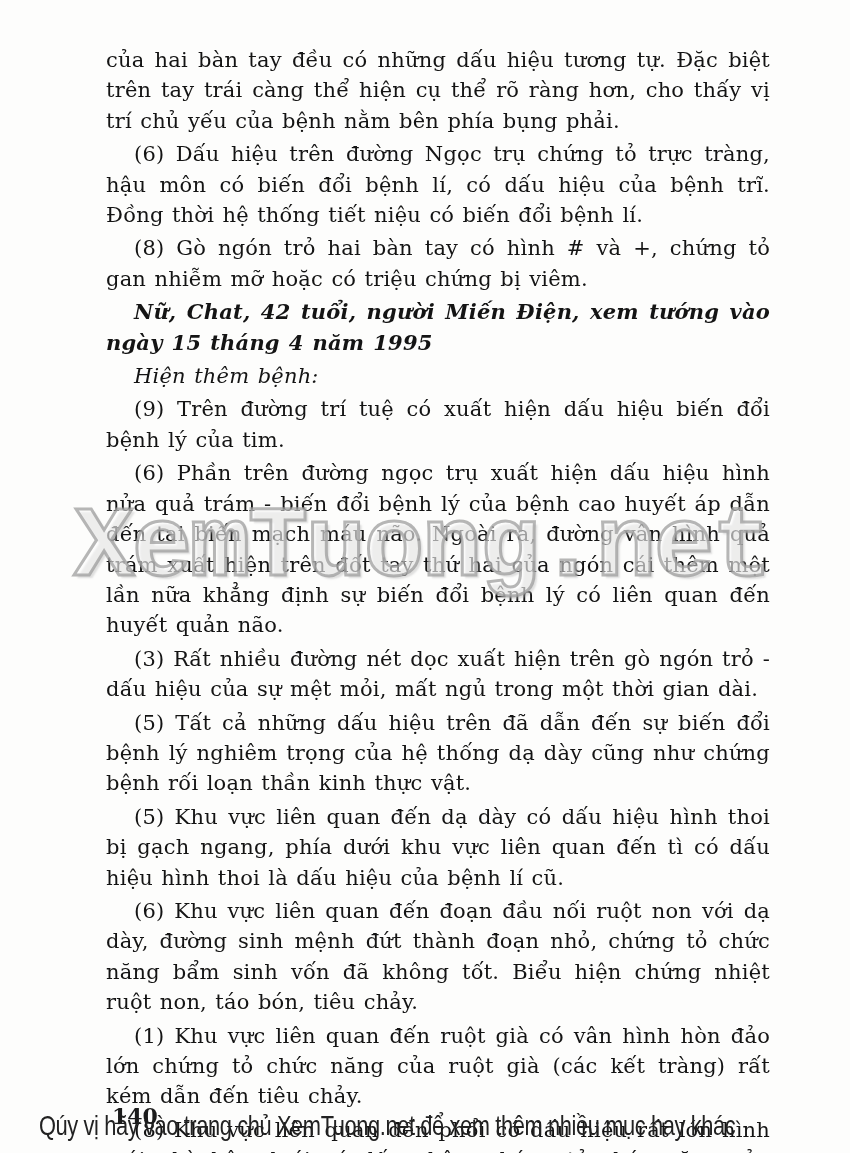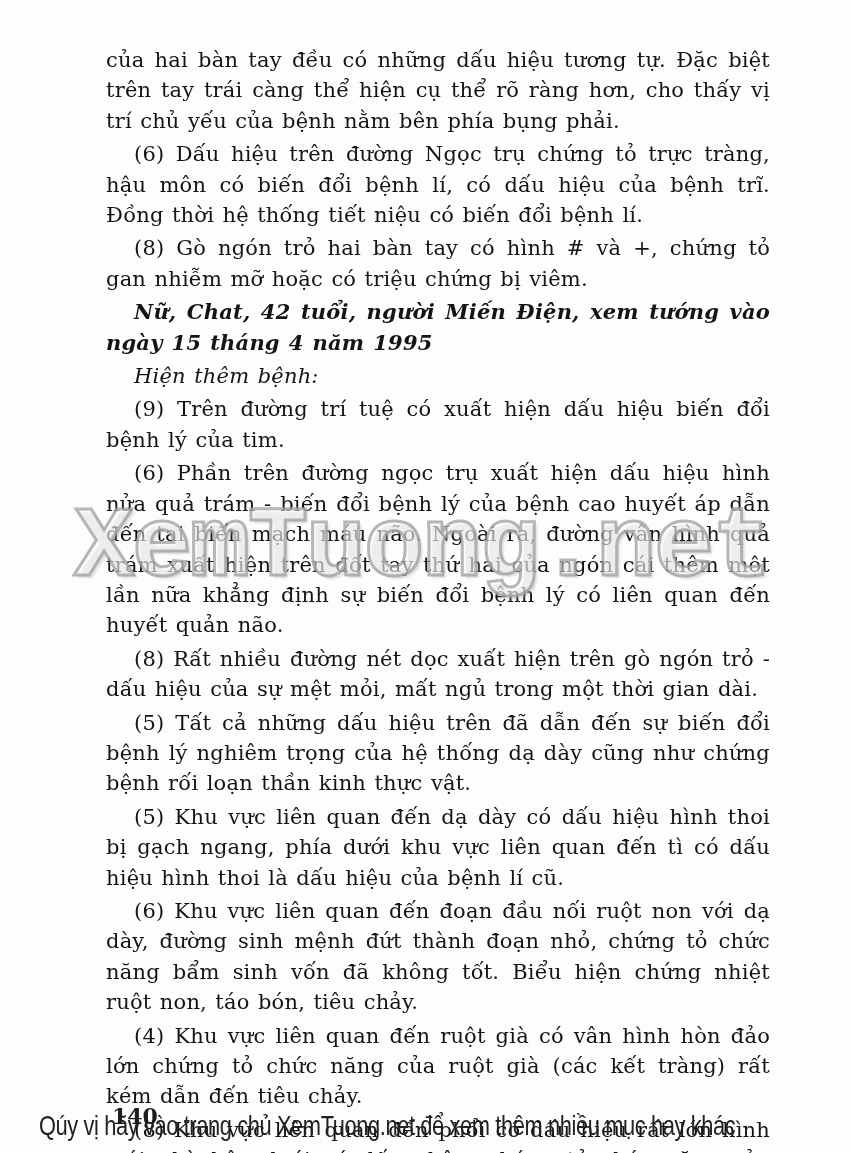--- a/index.html
+++ b/index.html
@@ -91,25 +91,25 @@
 <div class="page">
 
   <div class="body-text">
     <p class="no-indent">của hai bàn tay đều có những dấu hiệu tương tự. Đặc biệt trên tay trái càng thể hiện cụ thể rõ ràng hơn, cho thấy vị trí chủ yếu của bệnh nằm bên phía bụng phải.</p>
     <p>(6) Dấu hiệu trên đường Ngọc trụ chứng tỏ trực tràng, hậu môn có biến đổi bệnh lí, có dấu hiệu của bệnh trĩ. Đồng thời hệ thống tiết niệu có biến đổi bệnh lí.</p>
     <p>(8) Gò ngón trỏ hai bàn tay có hình # và +, chứng tỏ gan nhiễm mỡ hoặc có triệu chứng bị viêm.</p>
     <p class="case-heading">Nữ, Chat, 42 tuổi, người Miến Điện, xem tướng vào ngày 15 tháng 4 năm 1995</p>
     <p class="section-label">Hiện thêm bệnh:</p>
     <p>(9) Trên đường trí tuệ có xuất hiện dấu hiệu biến đổi bệnh lý của tim.</p>
     <p>(6) Phần trên đường ngọc trụ xuất hiện dấu hiệu hình nửa quả trám - biến đổi bệnh lý của bệnh cao huyết áp dẫn đến tai biến mạch máu não. Ngoài ra, đường vân hình quả trám xuất hiện trên đốt tay thứ hai của ngón cái thêm một lần nữa khẳng định sự biến đổi bệnh lý có liên quan đến huyết quản não.</p>
-    <p>(8) Rất nhiều đường nét dọc xuất hiện trên gò ngón trỏ - dấu hiệu của sự mệt mỏi, mất ngủ trong một thời gian dài.</p>
+    <p>(3) Rất nhiều đường nét dọc xuất hiện trên gò ngón trỏ - dấu hiệu của sự mệt mỏi, mất ngủ trong một thời gian dài.</p>
     <p>(5) Tất cả những dấu hiệu trên đã dẫn đến sự biến đổi bệnh lý nghiêm trọng của hệ thống dạ dày cũng như chứng bệnh rối loạn thần kinh thực vật.</p>
     <p>(5) Khu vực liên quan đến dạ dày có dấu hiệu hình thoi bị gạch ngang, phía dưới khu vực liên quan đến tì có dấu hiệu hình thoi là dấu hiệu của bệnh lí cũ.</p>
     <p>(6) Khu vực liên quan đến đoạn đầu nối ruột non với dạ dày, đường sinh mệnh đứt thành đoạn nhỏ, chứng tỏ chức năng bẩm sinh vốn đã không tốt. Biểu hiện chứng nhiệt ruột non, táo bón, tiêu chảy.</p>
-    <p>(4) Khu vực liên quan đến ruột già có vân hình hòn đảo lớn chứng tỏ chức năng của ruột già (các kết tràng) rất kém dẫn đến tiêu chảy.</p>
+    <p>(1) Khu vực liên quan đến ruột già có vân hình hòn đảo lớn chứng tỏ chức năng của ruột già (các kết tràng) rất kém dẫn đến tiêu chảy.</p>
     <p>(8) Khu vực liên quan đến phổi có dấu hiệu rất lớn hình mái nhà bên dưới có dấu nhân, chứng tỏ chức năng của phổi kém.</p>
   </div>
 
   <div class="watermark">XemTuong.net</div>
 
   <div class="page-number">140</div>
 
   <div class="footer-banner">Qúy vị hãy vào trang chủ XemTuong.net để xem thêm nhiều mục hay khác</div>
 
 </div>

